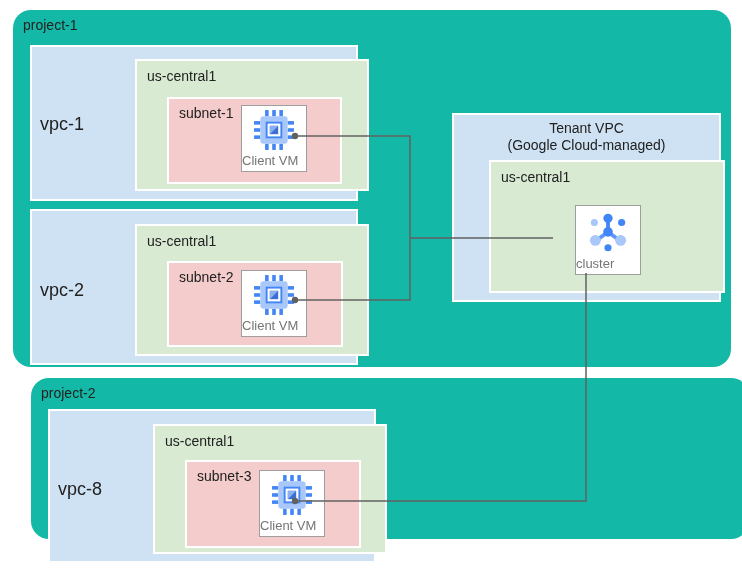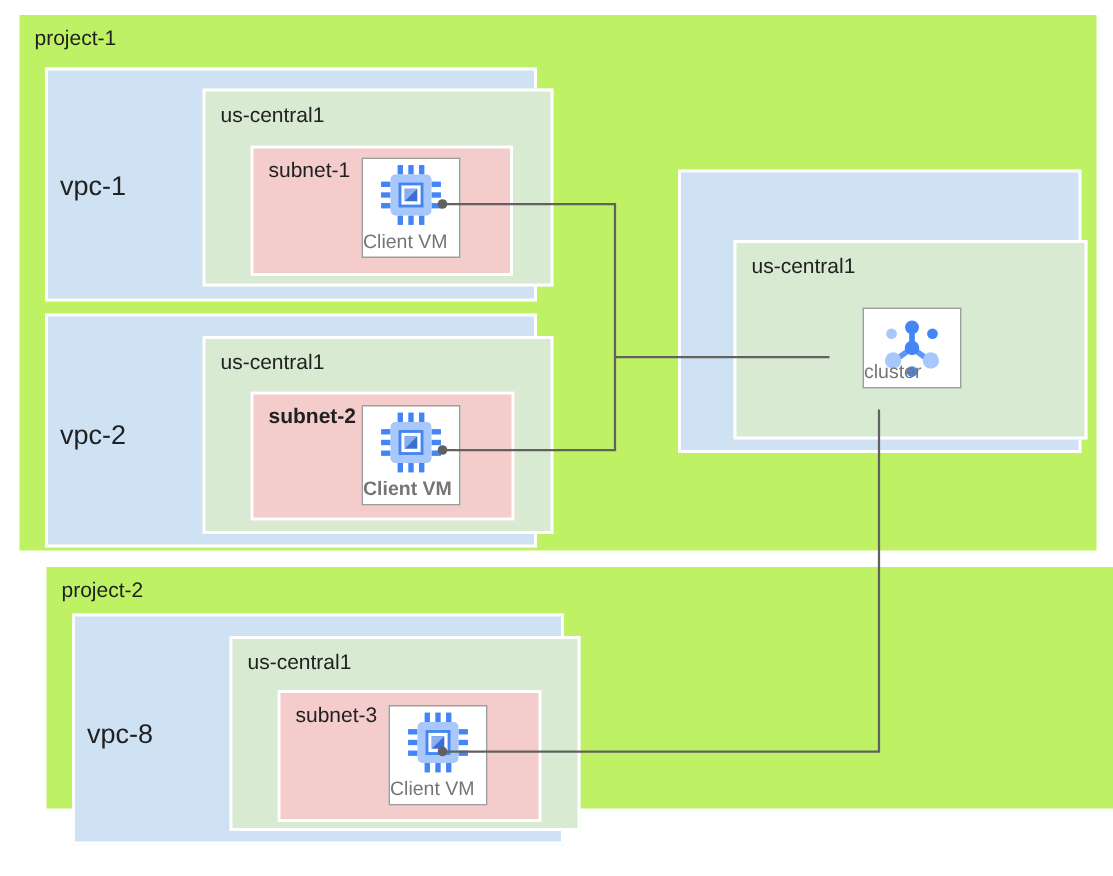--- a/index.html
+++ b/index.html
@@ -8,21 +8,22 @@
     position: relative;
     width: 742px;
     height: 584px;
     background: #ffffff;
     font-family: "Liberation Sans", sans-serif;
     color: #212121;
     overflow: hidden;
   }
   .project {
     position: absolute;
-    background: #bef264;
+    background: #14b8a6;
+    border-radius: 18px;
   }
   .project-1 { left: 13px; top: 10px;  width: 718px; height: 357px; }
   .project-2 { left: 31px; top: 378px; width: 718px; height: 161px; }
   .project-label {
     position: absolute; left: 10px; top: 7px;
     font-size: 14px; white-space: nowrap;
   }
   .vpc {
     position: absolute;
     background: #cfe2f3;
@@ -50,40 +51,40 @@
   .region-label {
     position: absolute; left: 10px; top: 7px;
     font-size: 14px; white-space: nowrap;
   }
   .subnet {
     position: absolute;
     background: #f4cccc;
     border: 2px solid #ffffff;
   }
   .subnet-1 { left: 30px; top: 36px; width: 175px; height: 87px; padding-left: 10px; }
-  .subnet-2 { left: 30px; top: 35px; width: 176px; height: 86px; font-weight: bold; }
+  .subnet-2 { left: 30px; top: 35px; width: 176px; height: 86px; }
   .subnet-3 { left: 30px; top: 34px; width: 176px; height: 88px; padding-left: 48px; }
   .subnet-label {
     position: absolute; left: 10px; top: 6px;
     font-size: 14px; white-space: nowrap;
   }
   .node {
     position: absolute;
     background: #ffffff;
     border: 1px solid #9e9e9e;
   }
   .vm-node   { left: 72px; width: 66px; height: 67px; }
   .vm-node-1 { top: 6px; }
   .vm-node-2 { top: 7px; }
   .vm-node-3 { top: 8px; }
   .node-icon {
     position: absolute; left: 50%; transform: translateX(-50%);
     top: 3px;
   }
-  .cluster-node { left: 84px; top: 43px; width: 66px; height: 54px; }
+  .cluster-node { left: 84px; top: 43px; width: 66px; height: 70px; }
   .cluster-node .node-icon { top: 6px; }
   .node-label {
     position: absolute; bottom: 3px; left: 0; width: 100%;
     font-size: 13px; color: #757575; white-space: nowrap;
   }
   .tenant-vpc {
     position: absolute;
     left: 452px; top: 113px; width: 269px; height: 189px;
     background: #cfe2f3;
     border: 2px solid #ffffff;
@@ -207,20 +208,24 @@
               <polygon points="16,16 24,16 16,24" fill="#8ab0f0"></polygon>
             </svg>
             <div class="node-label">Client VM</div>
           </div>
         </div>
       </div>
     </div>
   </div>
 
   <div class="tenant-vpc">
+    <div class="tenant-title">
+      <div>Tenant VPC</div>
+      <div>(Google Cloud-managed)</div>
+    </div>
     <div class="region tenant-region">
       <div class="region-label">us-central1</div>
       <div class="node cluster-node">
         <svg class="node-icon" width="42" height="42" viewBox="0 0 40 40">
           <line x1="20" y1="19" x2="20" y2="6" stroke="#4285f4" stroke-width="3.6" stroke-linecap="round"></line>
           <line x1="20" y1="19" x2="9" y2="27" stroke="#5e97f6" stroke-width="3.6" stroke-linecap="round"></line>
           <line x1="20" y1="19" x2="31" y2="27" stroke="#5e97f6" stroke-width="3.6" stroke-linecap="round"></line>
           <circle cx="20" cy="19" r="4.6" fill="#4285f4"></circle>
           <circle cx="20" cy="6" r="4.4" fill="#4285f4"></circle>
           <circle cx="8" cy="27" r="5.2" fill="#a8c7fa"></circle>

